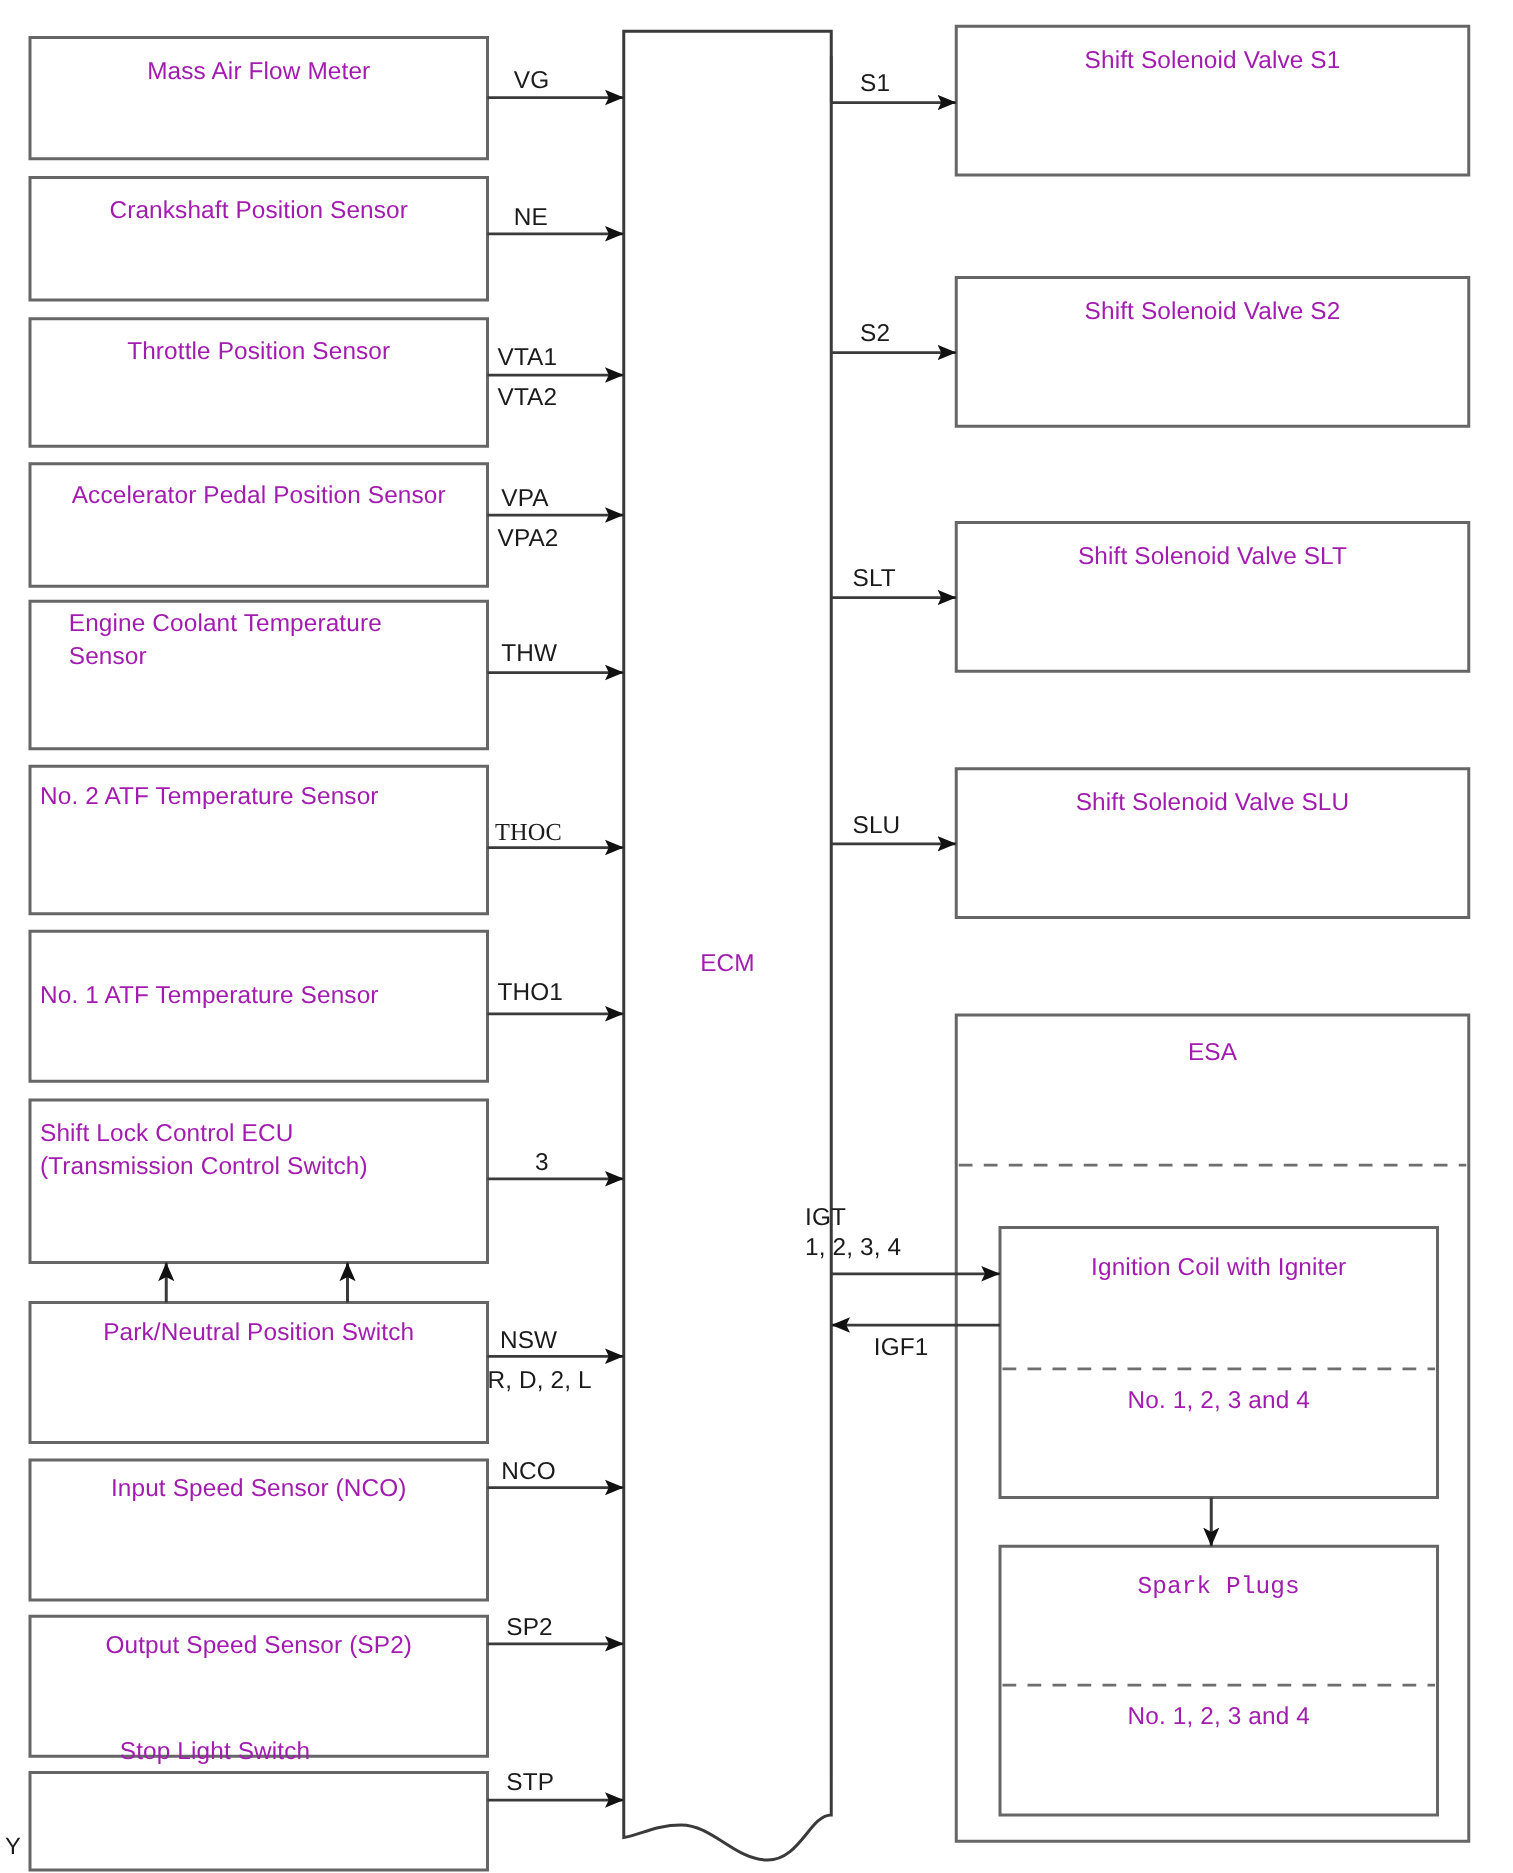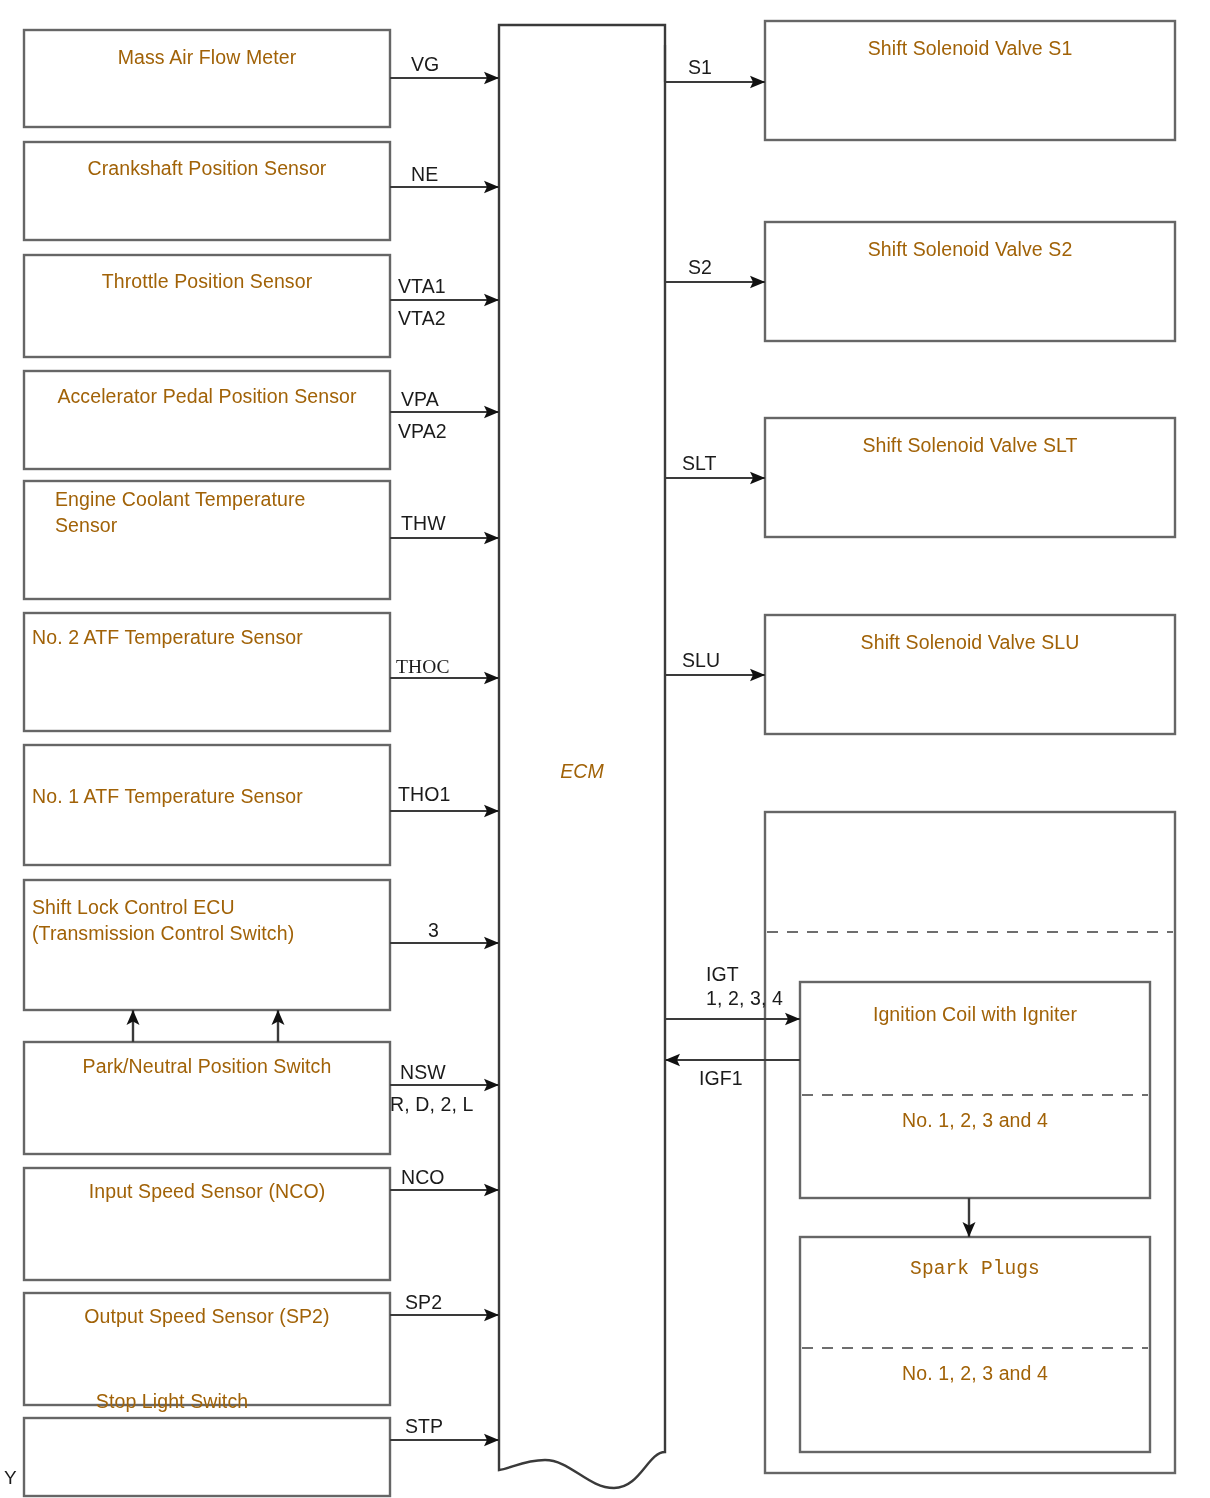--- a/index.html
+++ b/index.html
@@ -21,21 +21,21 @@
   svg.layer {
     position: absolute;
     left: 0;
     top: 0;
     width: 1210px;
     height: 1498px;
   }
   .box-label {
     position: absolute;
     font-size: 19.5px;
-    color: #a16207;
+    color: #a21caf;
     line-height: 26px;
     white-space: pre-line;
     letter-spacing: 0.1px;
   }
   .sig-label {
     position: absolute;
     font-size: 19.5px;
     color: #1b1b1b;
     line-height: 25px;
     white-space: pre-line;
@@ -136,21 +136,21 @@
     </g>
 
     <g stroke="#3a3a3a" stroke-width="2.2" fill="none">
       <line x1="665" y1="1019" x2="800" y2="1019" marker-end="url(#arrR)"></line>
       <line x1="800" y1="1060" x2="665" y2="1060" marker-end="url(#arrL)"></line>
     </g>
 
     <line x1="969" y1="1198" x2="969" y2="1237" stroke="#3a3a3a" stroke-width="2.4" marker-end="url(#arrD)"></line>
   </svg>
 
-  <div class="box-label" style="left:499px; top:758px; width:166px; text-align:center;font-style:italic;">ECM</div>
+  <div class="box-label" style="left:499px; top:758px; width:166px; text-align:center;">ECM</div>
 
   <div class="box-label center" style="left:24px; top:44px; width:366px;">Mass Air Flow Meter</div>
   <div class="box-label center" style="left:24px; top:268px; width:366px;">Throttle Position Sensor</div>
   <div class="box-label center" style="left:24px; top:155px; width:366px;">Crankshaft Position Sensor</div>
   <div class="box-label center" style="left:20px; top:383px; width:374px;">Accelerator Pedal Position Sensor</div>
   <div class="box-label" style="left:55px; top:486px; width:330px;">Engine Coolant Temperature
 Sensor</div>
   <div class="box-label" style="left:32px; top:624px; width:360px;">No. 2 ATF Temperature Sensor</div>
   <div class="box-label" style="left:32px; top:757px; width:360px;margin-top:26px;">No. 1 ATF Temperature Sensor</div>
   <div class="box-label" style="left:32px; top:894px; width:360px;">Shift Lock Control ECU
@@ -179,22 +179,23 @@
   <div class="sig-label" style="left:688px; top:55px;">S1</div>
   <div class="sig-label" style="left:688px; top:255px;">S2</div>
   <div class="sig-label" style="left:682px; top:451px;">SLT</div>
   <div class="sig-label" style="left:682px; top:648px;">SLU</div>
 
   <div class="box-label center" style="left:765px; top:35px; width:410px;">Shift Solenoid Valve S1</div>
   <div class="box-label center" style="left:765px; top:236px; width:410px;">Shift Solenoid Valve S2</div>
   <div class="box-label center" style="left:765px; top:432px; width:410px;">Shift Solenoid Valve SLT</div>
   <div class="box-label center" style="left:765px; top:629px; width:410px;">Shift Solenoid Valve SLU</div>
 
-
-  <div class="sig-label" style="left:706px; top:962px; line-height:24px;">IGT
+  <div class="box-label center" style="left:765px; top:829px; width:410px;">ESA</div>
+
+  <div class="sig-label" style="left:644px; top:962px; line-height:24px;">IGT
 1, 2, 3, 4</div>
   <div class="sig-label" style="left:699px; top:1066px;">IGF1</div>
 
   <div class="box-label center" style="left:800px; top:1001px; width:350px;">Ignition Coil with Igniter</div>
   <div class="box-label center" style="left:800px; top:1107px; width:350px;">No. 1, 2, 3 and 4</div>
 
   <div class="box-label center" style="left:800px; top:1256px; width:350px;font-family:Liberation Mono, monospace;">Spark Plugs</div>
   <div class="box-label center" style="left:800px; top:1360px; width:350px;">No. 1, 2, 3 and 4</div>
 
   <div class="corner-mark" style="left:4px; top:1467px;">Y</div>

